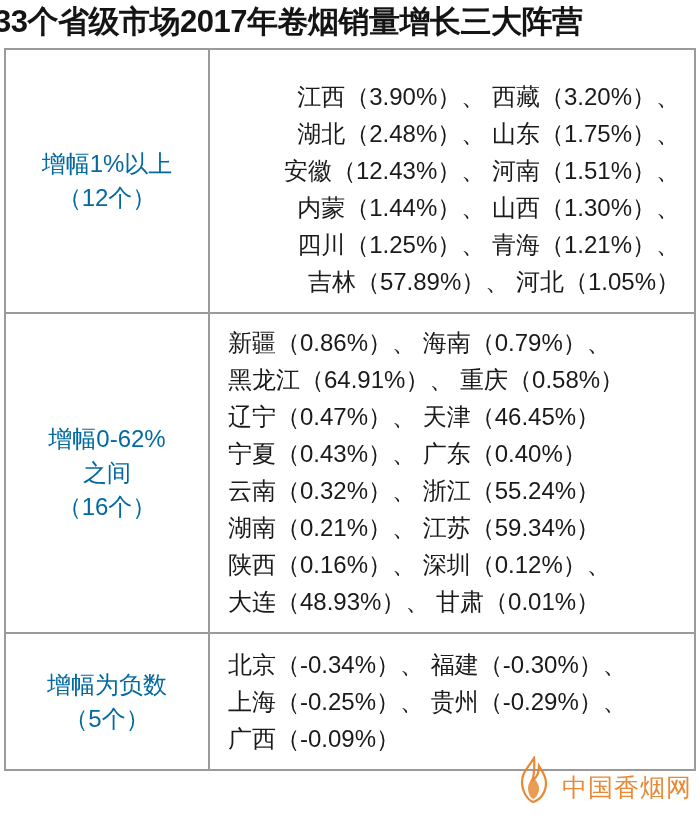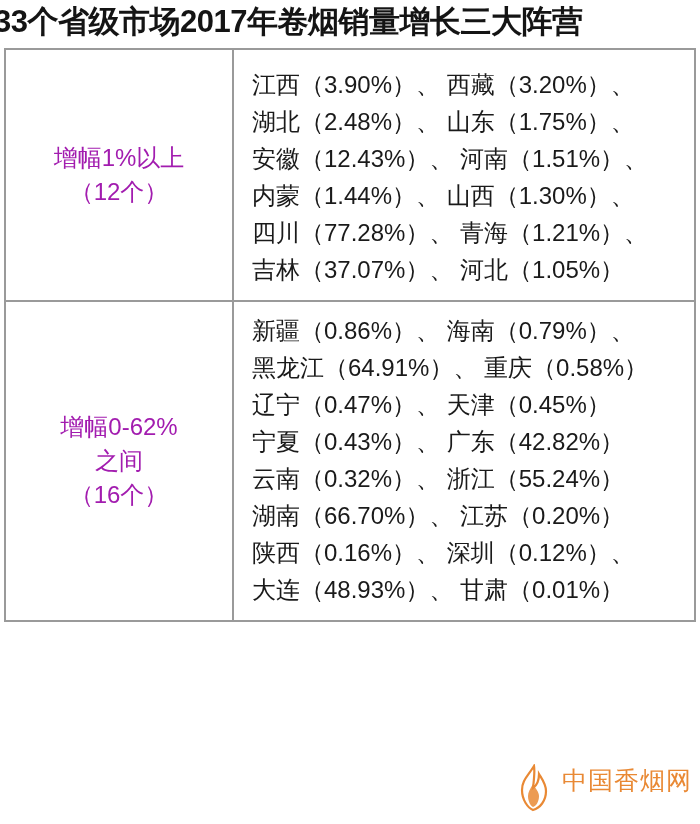--- a/index.html
+++ b/index.html
@@ -46,52 +46,52 @@
     border-top: 2px solid #9a9a9a;
   }
 
   .cat-cell {
     width: 186px;
     border-right: 2px solid #9a9a9a;
     text-align: center;
     vertical-align: middle;
     font-size: 24px;
     line-height: 34px;
-    padding: 8px 20px;
-    color: #a21caf;
+    padding: 8px 8px;
+    color: #0369a1;
   }
 
   .cat-cell .cat-line {
     display: block;
     white-space: nowrap;
   }
 
   .data-cell {
     vertical-align: middle;
     padding: 10px 14px 10px 18px;
     font-size: 24px;
     line-height: 37px;
     color: #1a1a1a;
   }
 
   .data-line {
     display: block;
     white-space: nowrap;
   }
 
-  .row-1 .data-cell { padding-top: 16px; padding-bottom: 12px; }
+  .row-1 .data-cell { padding-top: 28px; padding-bottom: 12px; text-align: right; }
   .row-2 .data-cell { padding-bottom: 12px; }
   .row-3 .data-cell { padding-top: 12px; padding-bottom: 12px; }
 
   .watermark {
     position: absolute;
     right: 8px;
-    bottom: 12px;
+    bottom: 20px;
     display: flex;
-    align-items: flex-start;
+    align-items: flex-end;
     gap: 8px;
     opacity: 0.95;
   }
   .wm-flame {
     width: 42px;
     height: 48px;
     position: relative;
   }
   .wm-text {
     font-size: 25px;
@@ -113,39 +113,50 @@
       <tr class="row-1">
         <td class="cat-cell">
           <span class="cat-line">增幅1%以上</span>
           <span class="cat-line">（12个）</span>
         </td>
         <td class="data-cell">
           <span class="data-line">江西（3.90%）、 西藏（3.20%）、</span>
           <span class="data-line">湖北（2.48%）、 山东（1.75%）、</span>
           <span class="data-line">安徽（12.43%）、 河南（1.51%）、</span>
           <span class="data-line">内蒙（1.44%）、 山西（1.30%）、</span>
-          <span class="data-line">四川（77.28%）、 青海（1.21%）、</span>
-          <span class="data-line">吉林（37.07%）、 河北（1.05%）</span>
+          <span class="data-line">四川（1.25%）、 青海（1.21%）、</span>
+          <span class="data-line">吉林（57.89%）、 河北（1.05%）</span>
         </td>
       </tr>
       <tr class="row-2">
         <td class="cat-cell">
           <span class="cat-line">增幅0-62%</span>
           <span class="cat-line">之间</span>
           <span class="cat-line">（16个）</span>
         </td>
         <td class="data-cell">
           <span class="data-line">新疆（0.86%）、 海南（0.79%）、</span>
           <span class="data-line">黑龙江（64.91%）、 重庆（0.58%）</span>
-          <span class="data-line">辽宁（0.47%）、 天津（0.45%）</span>
-          <span class="data-line">宁夏（0.43%）、 广东（42.82%）</span>
+          <span class="data-line">辽宁（0.47%）、 天津（46.45%）</span>
+          <span class="data-line">宁夏（0.43%）、 广东（0.40%）</span>
           <span class="data-line">云南（0.32%）、 浙江（55.24%）</span>
-          <span class="data-line">湖南（66.70%）、 江苏（0.20%）</span>
+          <span class="data-line">湖南（0.21%）、 江苏（59.34%）</span>
           <span class="data-line">陕西（0.16%）、 深圳（0.12%）、</span>
           <span class="data-line">大连（48.93%）、 甘肃（0.01%）</span>
+        </td>
+      </tr>
+      <tr class="row-3">
+        <td class="cat-cell">
+          <span class="cat-line">增幅为负数</span>
+          <span class="cat-line">（5个）</span>
+        </td>
+        <td class="data-cell">
+          <span class="data-line">北京（-0.34%）、 福建（-0.30%）、</span>
+          <span class="data-line">上海（-0.25%）、 贵州（-0.29%）、</span>
+          <span class="data-line">广西（-0.09%）</span>
         </td>
       </tr>
     </tbody>
   </table>
 
   <div class="watermark">
     <span class="wm-flame">
       <svg width="42" height="48" viewBox="0 0 42 48" xmlns="http://www.w3.org/2000/svg">
         <path d="M22 2 C16 12 10 16 10 26 C10 36 16 44 21 46 C28 44 34 37 34 27 C34 20 30 15 27 10 C27 18 24 22 21 24 C22 16 23 8 22 2 Z" fill="none" stroke="#e8832a" stroke-width="2.2"></path>
         <path d="M21 20 C18 25 16 28 16 32 C16 38 19 42 21 43 C24 42 27 38 27 32 C27 28 24 25 21 20 Z" fill="#e8832a" opacity="0.85"></path>

